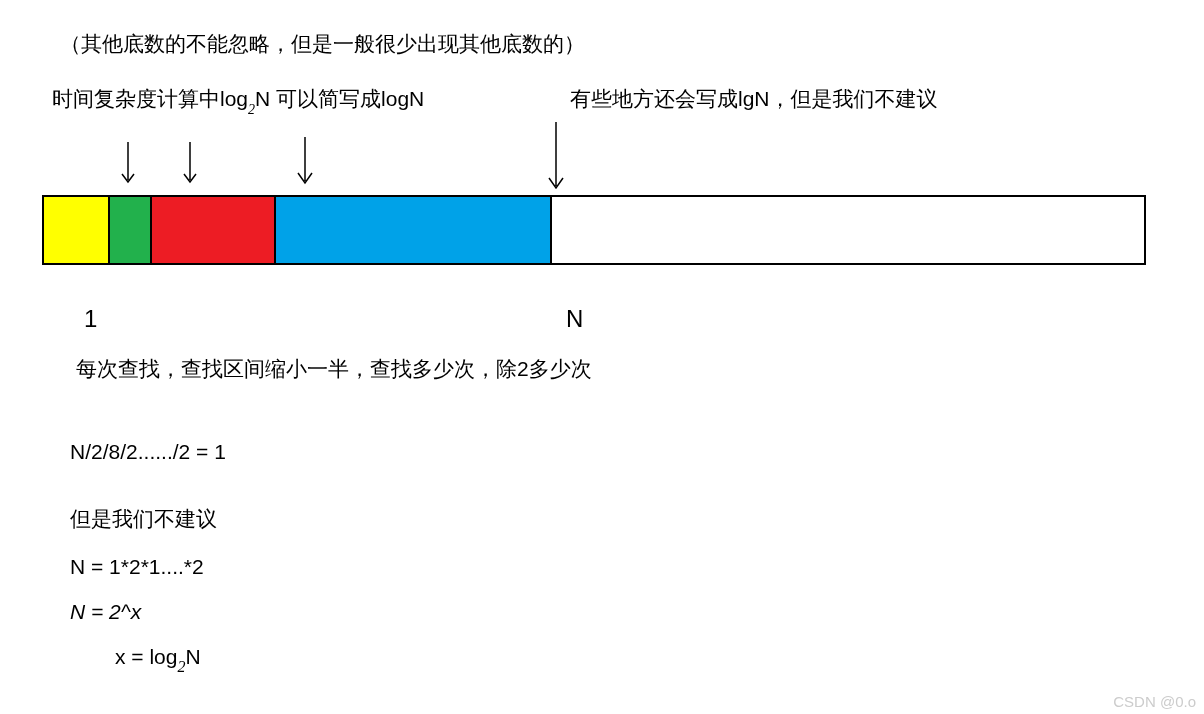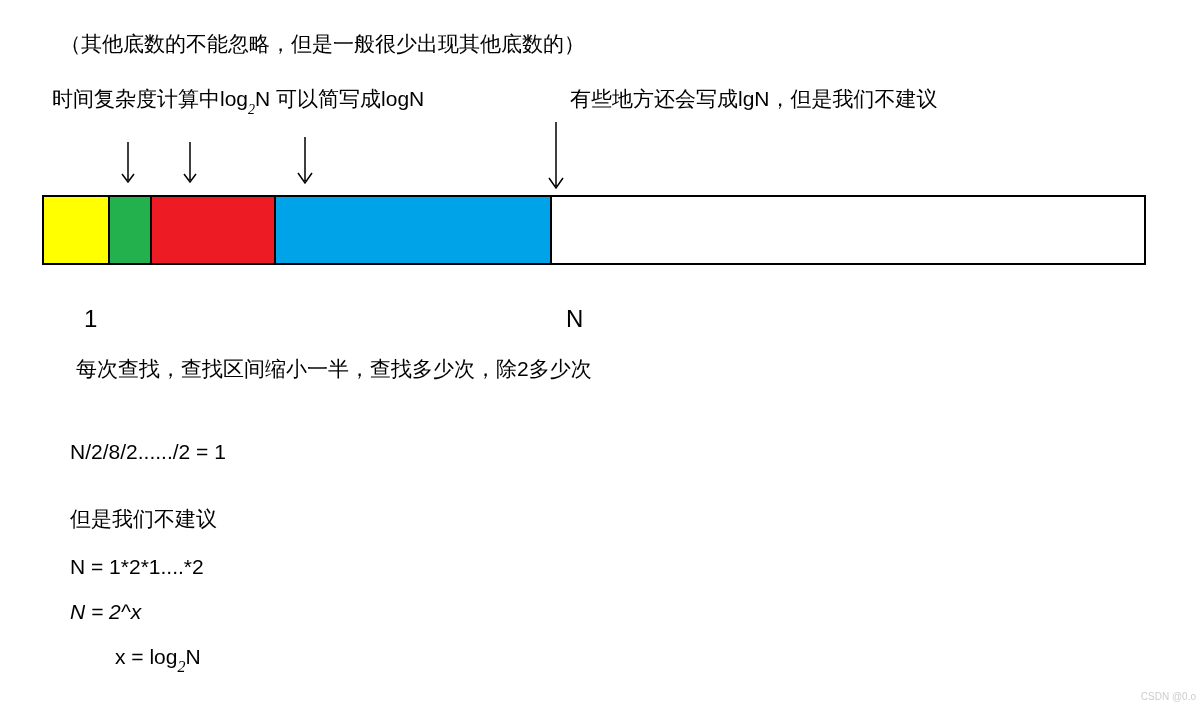--- a/index.html
+++ b/index.html
@@ -35,22 +35,22 @@
     .arrow {
       position: absolute;
       width: 20px;
       height: 48px;
       pointer-events: none;
     }
     .arrow svg { width: 100%; height: 100%; }
     .watermark {
       position: absolute;
       right: 8px;
-      bottom: 12px;
-      font-size: 10px;
+      bottom: 4px;
+      font-size: 15px;
       color: #cccccc;
     }
     .sub-hand { font-family: cursive; font-style: italic; font-size: 16px; position: relative; top: 8px; }
   </style>
 </head>
 <body>
 
 <div class="text-line" style="left:60px; top:30px;text-align:center;">（其他底数的不能忽略，但是一般很少出现其他底数的）</div>
 
 <div class="text-line" style="left:52px; top:85px;">

